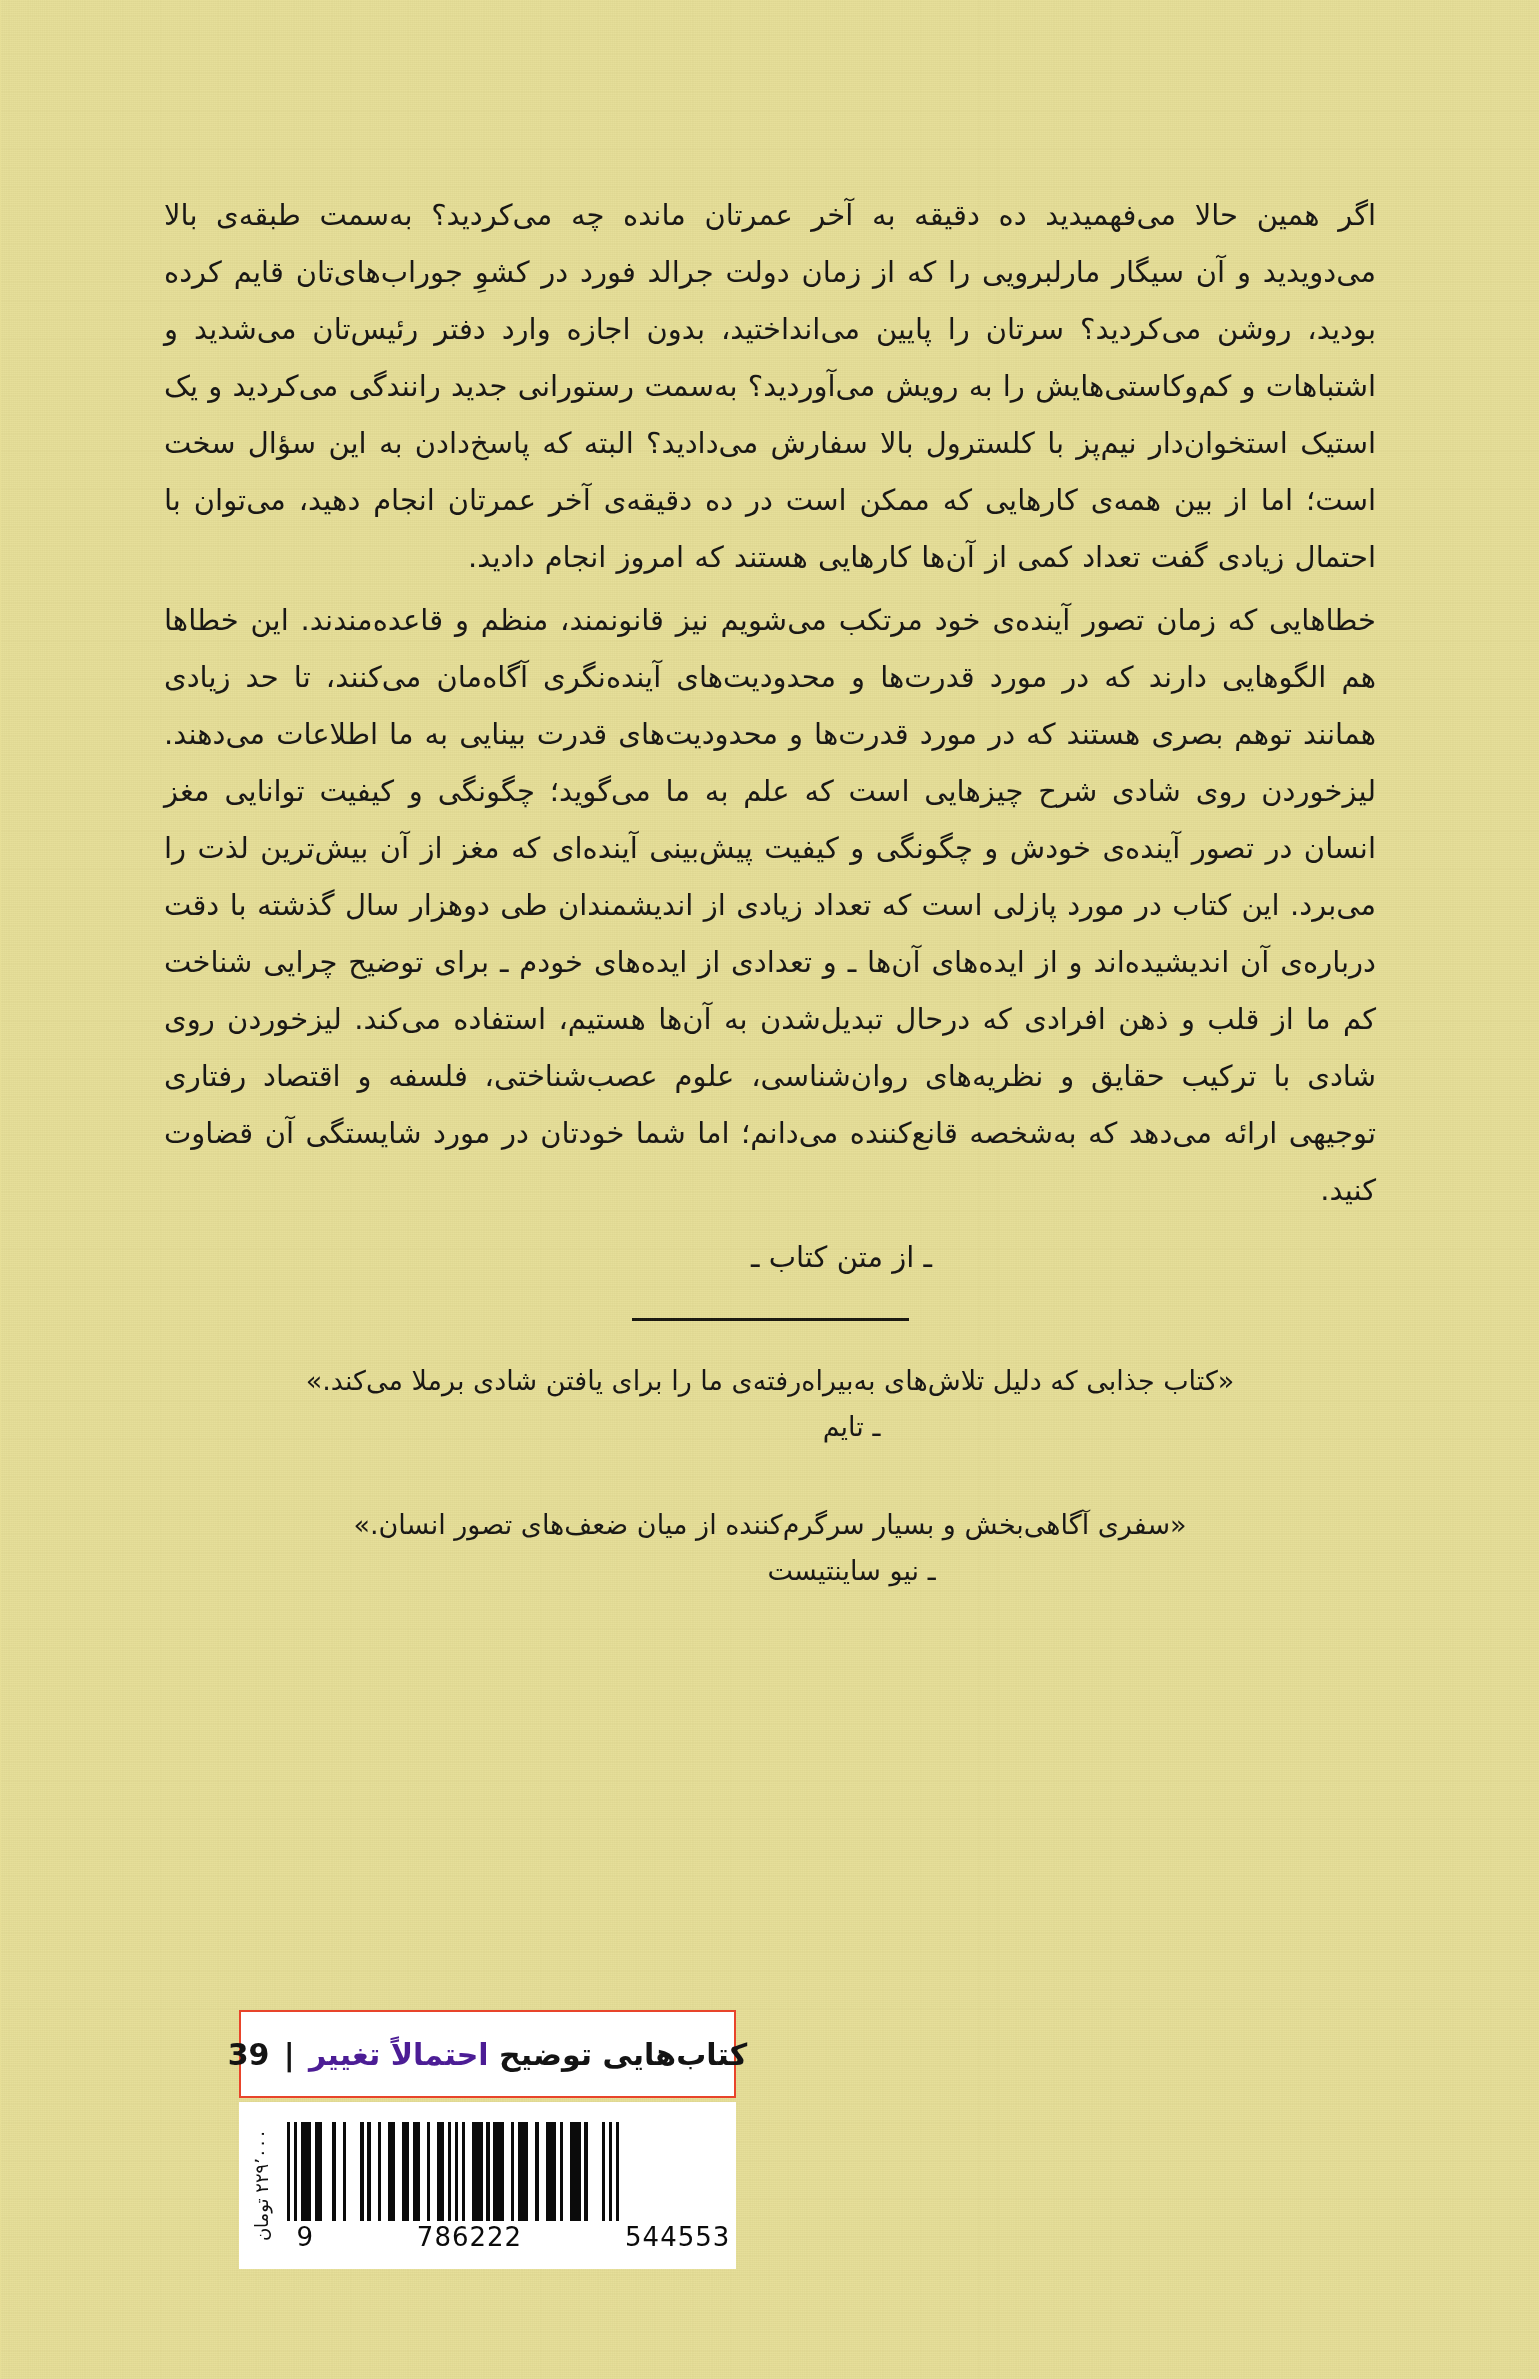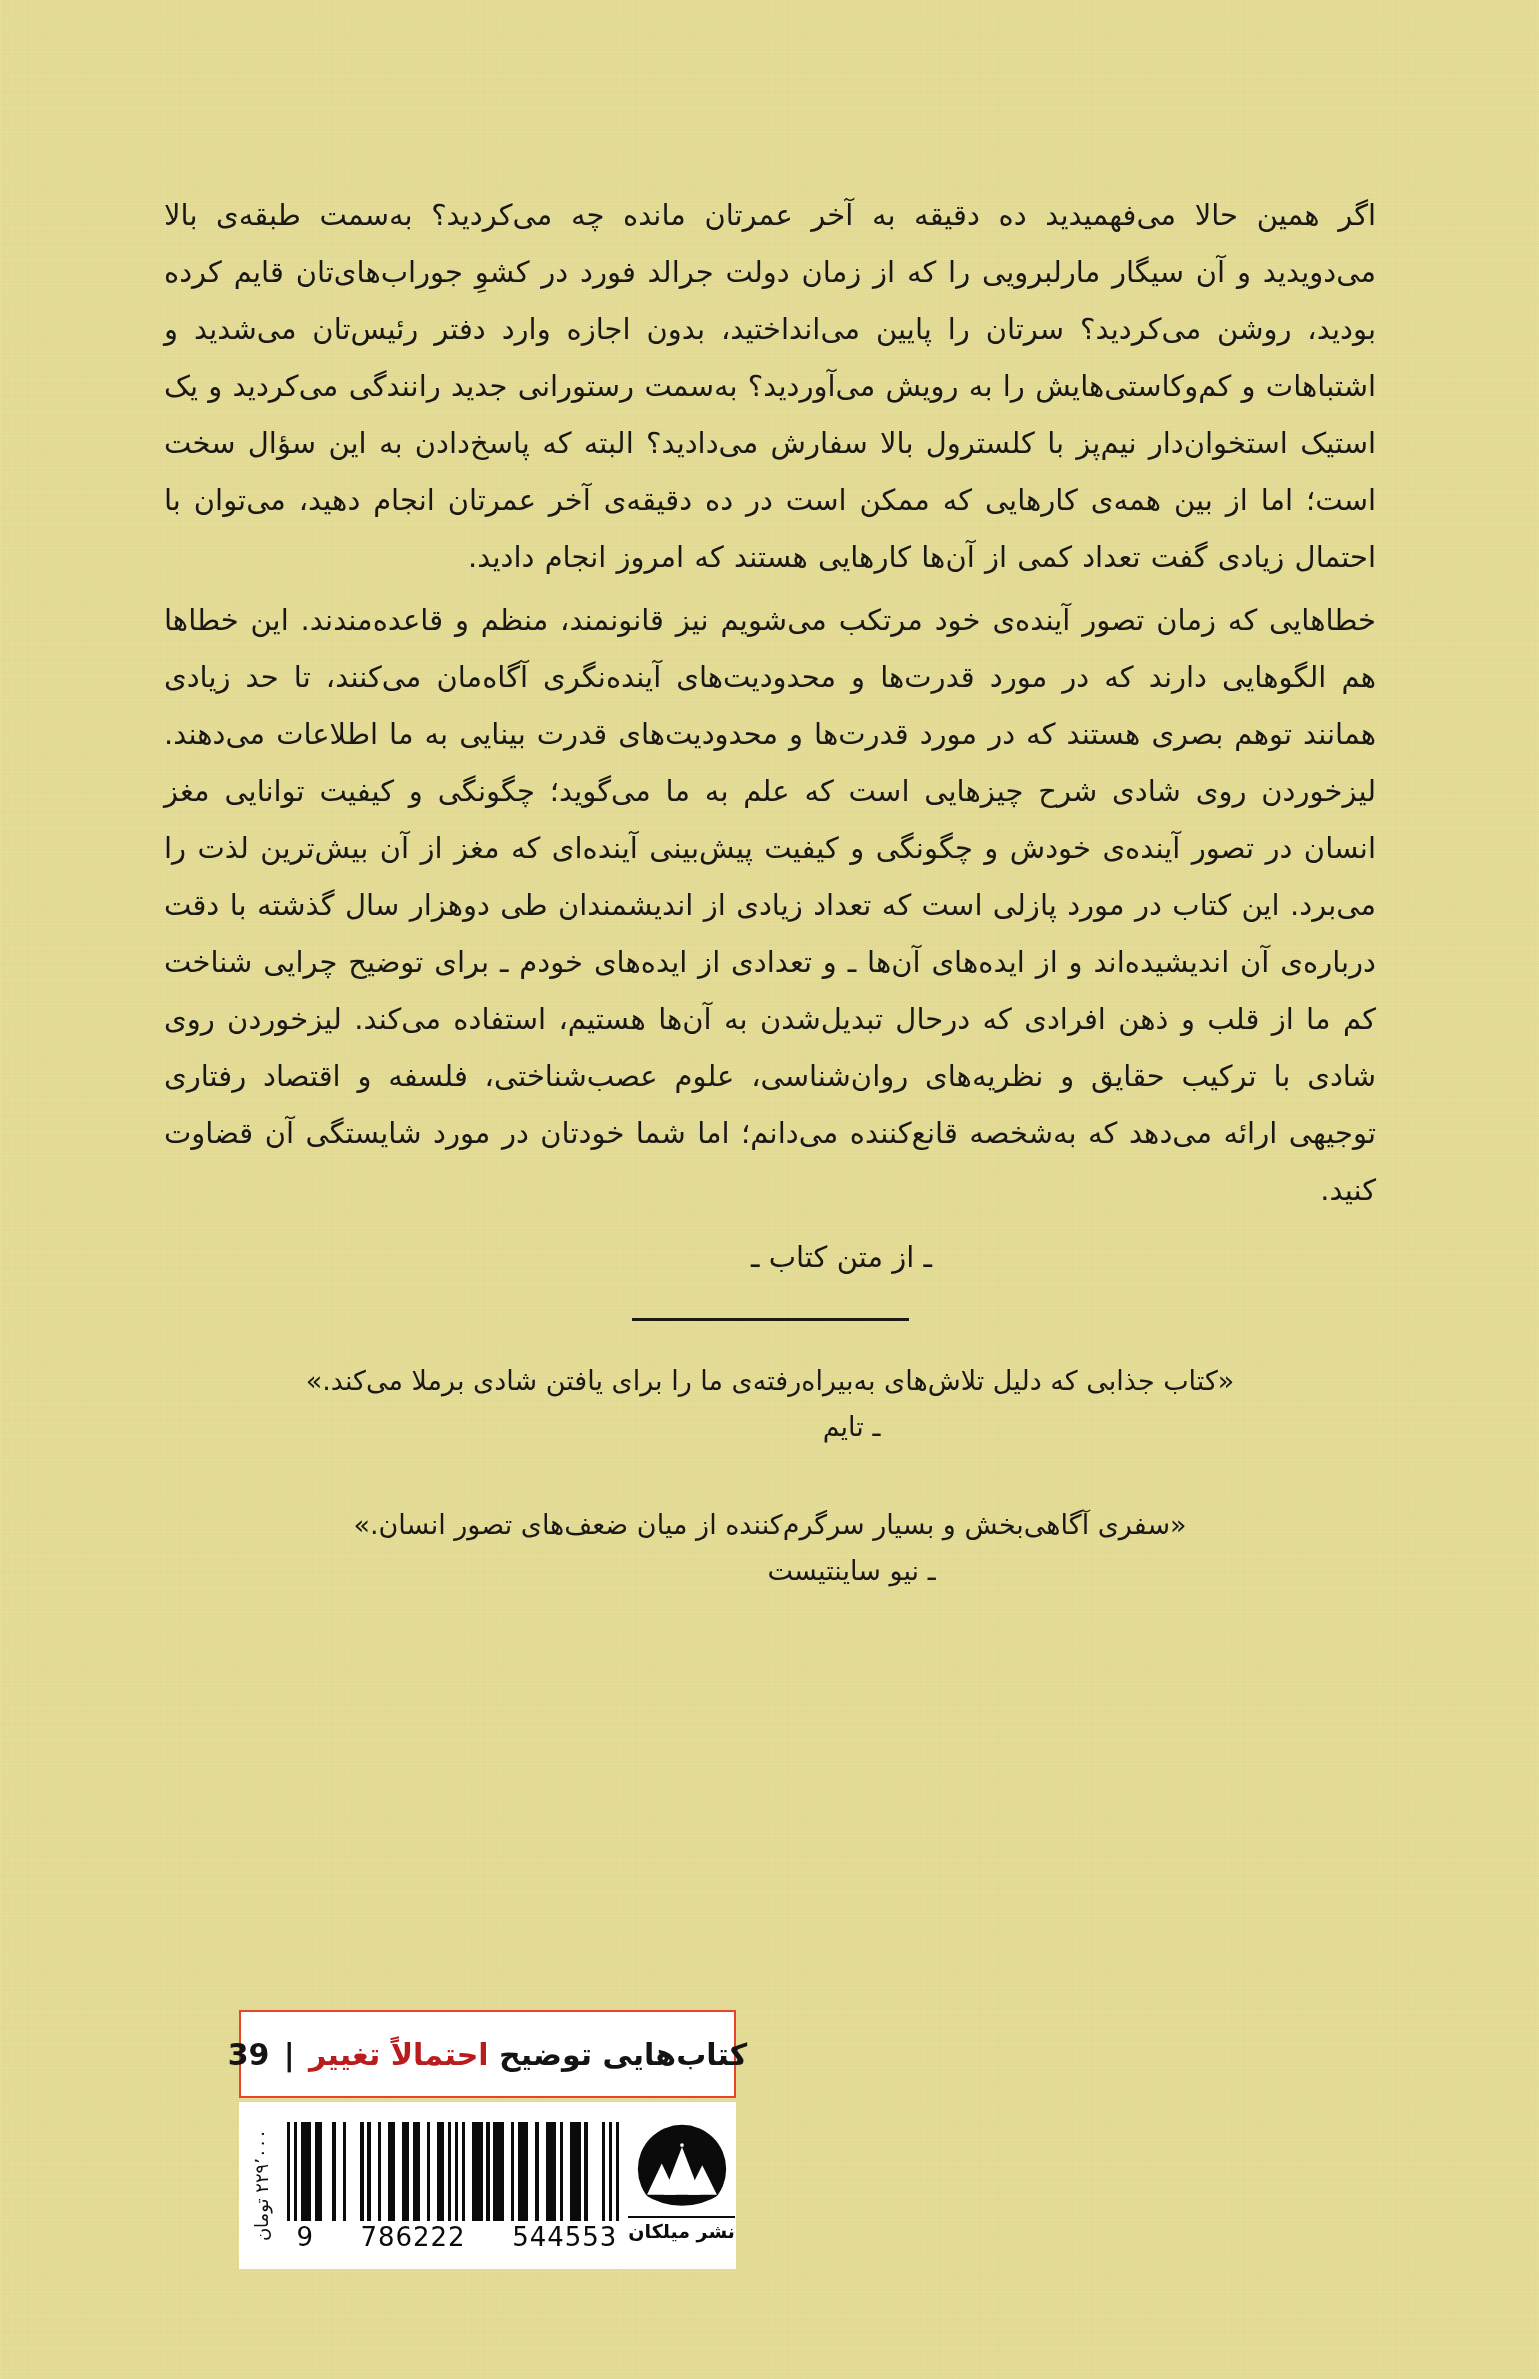--- a/index.html
+++ b/index.html
@@ -116,21 +116,21 @@
   }
   .series-banner .series-text {
     font-family: "DejaVu Sans", sans-serif;
     font-size: 30px;
     font-weight: bold;
     color: #141414;
     white-space: nowrap;
     letter-spacing: -0.5px;
   }
   .series-banner .series-highlight {
-    color: #b91c1c;
+    color: #4c1d95;
   }
   .series-banner .series-sep {
     color: #141414;
     padding: 0 3.8px;
   }
   .series-banner .series-number {
     color: #141414;
   }
 
   
@@ -368,31 +368,18 @@
           <i class="sp tall" style="width:3.5px"></i>
           <i class="tall" style="width:3.5px"></i>
         </div>
       <div class="barcode-digits">
         <span>9</span>
         <span>786222</span>
         <span>544553</span>
       </div>
     </div>
 
-    <div class="publisher">
-      <div class="pub-logo">
-        <svg viewBox="0 0 100 100" width="92" height="92" aria-hidden="true">
-          <circle cx="50" cy="50" r="48" fill="#0b0b0b"></circle>
-          <polygon points="50,26 70,78 30,78" fill="#ffffff"></polygon>
-          <polygon points="28,44 44,78 12,78" fill="#ffffff"></polygon>
-          <polygon points="72,46 88,78 56,78" fill="#ffffff"></polygon>
-          <path d="M6 76 Q50 104 94 76 L94 100 L6 100 Z" fill="#ffffff"></path>
-          <circle cx="50" cy="24" r="2" fill="#ffffff"></circle>
-        </svg>
-      </div>
-      <div class="pub-name">نشر میلکان</div>
-    </div>
 
   </div>
 
   <div class="paper-texture"></div>
 </div>
 
 
 </body></html>

